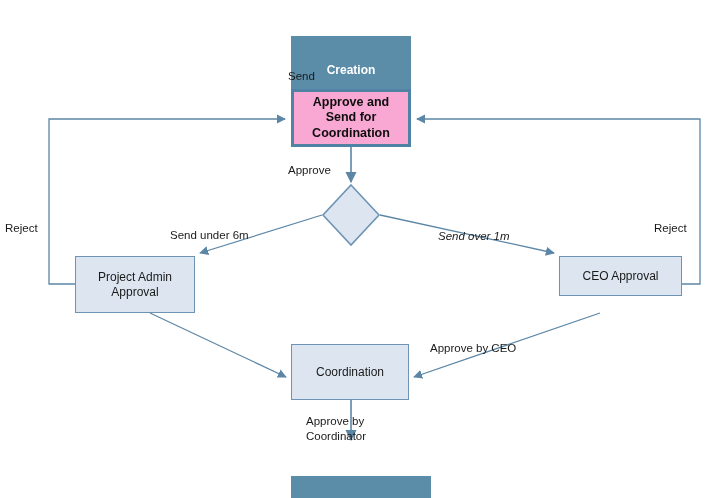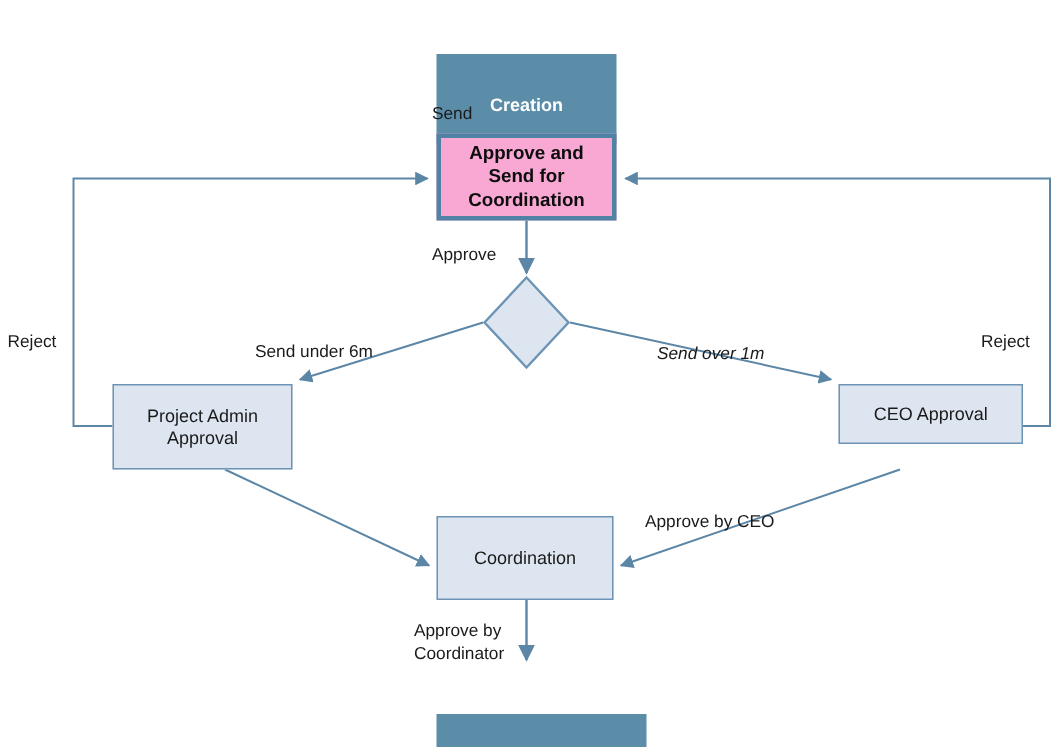--- a/index.html
+++ b/index.html
@@ -130,16 +130,16 @@
 
   <div class="edge-label" style="left:438px; top:229px;font-style:italic;">Send over 1m</div>
 
   <div class="edge-label" style="left:5px; top:221px;">Reject</div>
 
   <div class="edge-label" style="left:654px; top:221px;">Reject</div>
 
 
   <div class="edge-label" style="left:430px; top:341px;">Approve by CEO</div>
 
-  <div class="edge-label" style="left:276px; top:414px;">Approve by
+  <div class="edge-label" style="left:306px; top:414px;">Approve by
 Coordinator</div>
 
 </div>
 
 </body></html>

